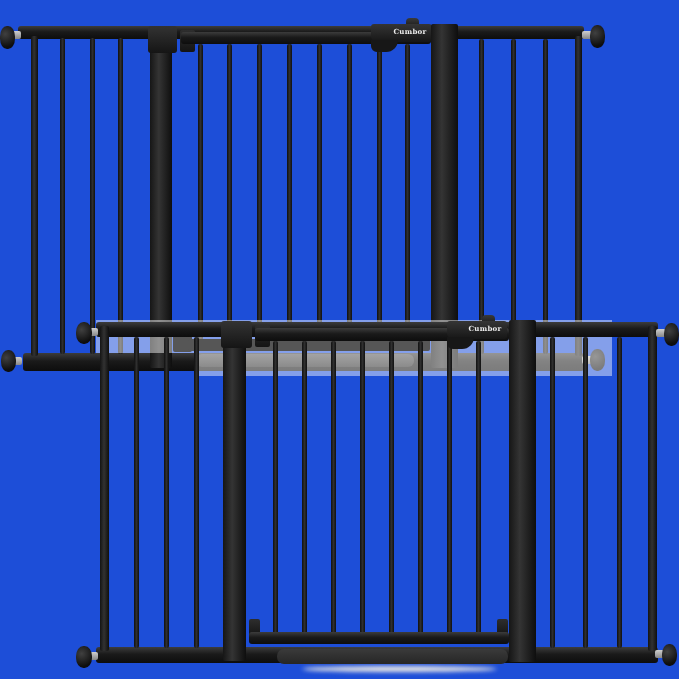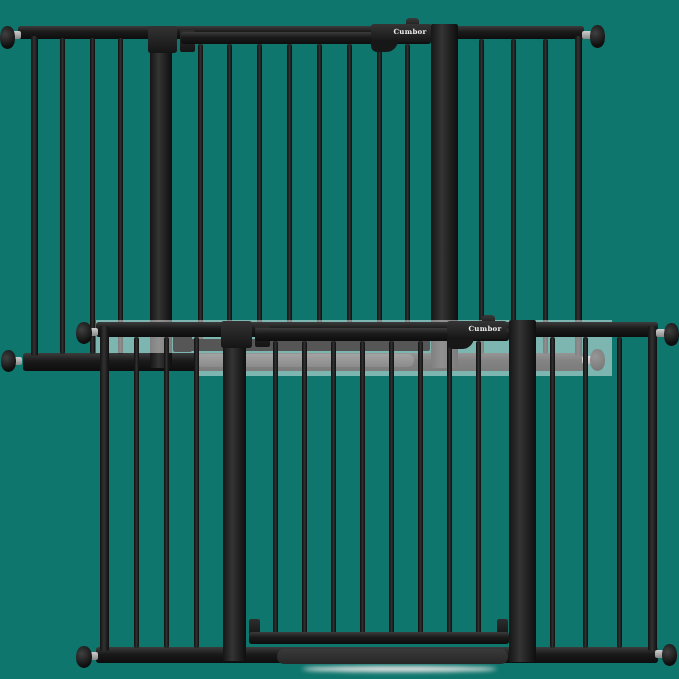--- a/index.html
+++ b/index.html
@@ -1,16 +1,16 @@
 <!DOCTYPE html>
 <html><head>
 <meta charset="utf-8">
 <style>
   html,body{margin:0;padding:0;background:#fff;}
-  .scene{position:relative;width:679px;height:679px;background:#0f766e;overflow:hidden;
+  .scene{position:relative;width:679px;height:679px;background:#1d4ed8;overflow:hidden;
          font-family:"DejaVu Sans",sans-serif;}
   .el{position:absolute;}
   
   .rail{background:linear-gradient(180deg,#3c3c3c 0%,#1a1a1a 45%,#0d0d0d 100%);border-radius:3px;}
   .bar{background:linear-gradient(90deg,#101010,#2f2f2f 50%,#101010);border-radius:2px;}
   .framebar{background:linear-gradient(90deg,#141414,#323232 45%,#0f0f0f);border-radius:2px;}
   .post{background:linear-gradient(90deg,#161616,#343434 40%,#0e0e0e);border-radius:2px;}
   .bracket{background:linear-gradient(180deg,#333,#151515);border-radius:3px;}
   .hook{background:linear-gradient(180deg,#2e2e2e,#141414);border-radius:2px;}
   .handle{background:linear-gradient(180deg,#353535,#161616);border-radius:3px 3px 3px 6px;}

